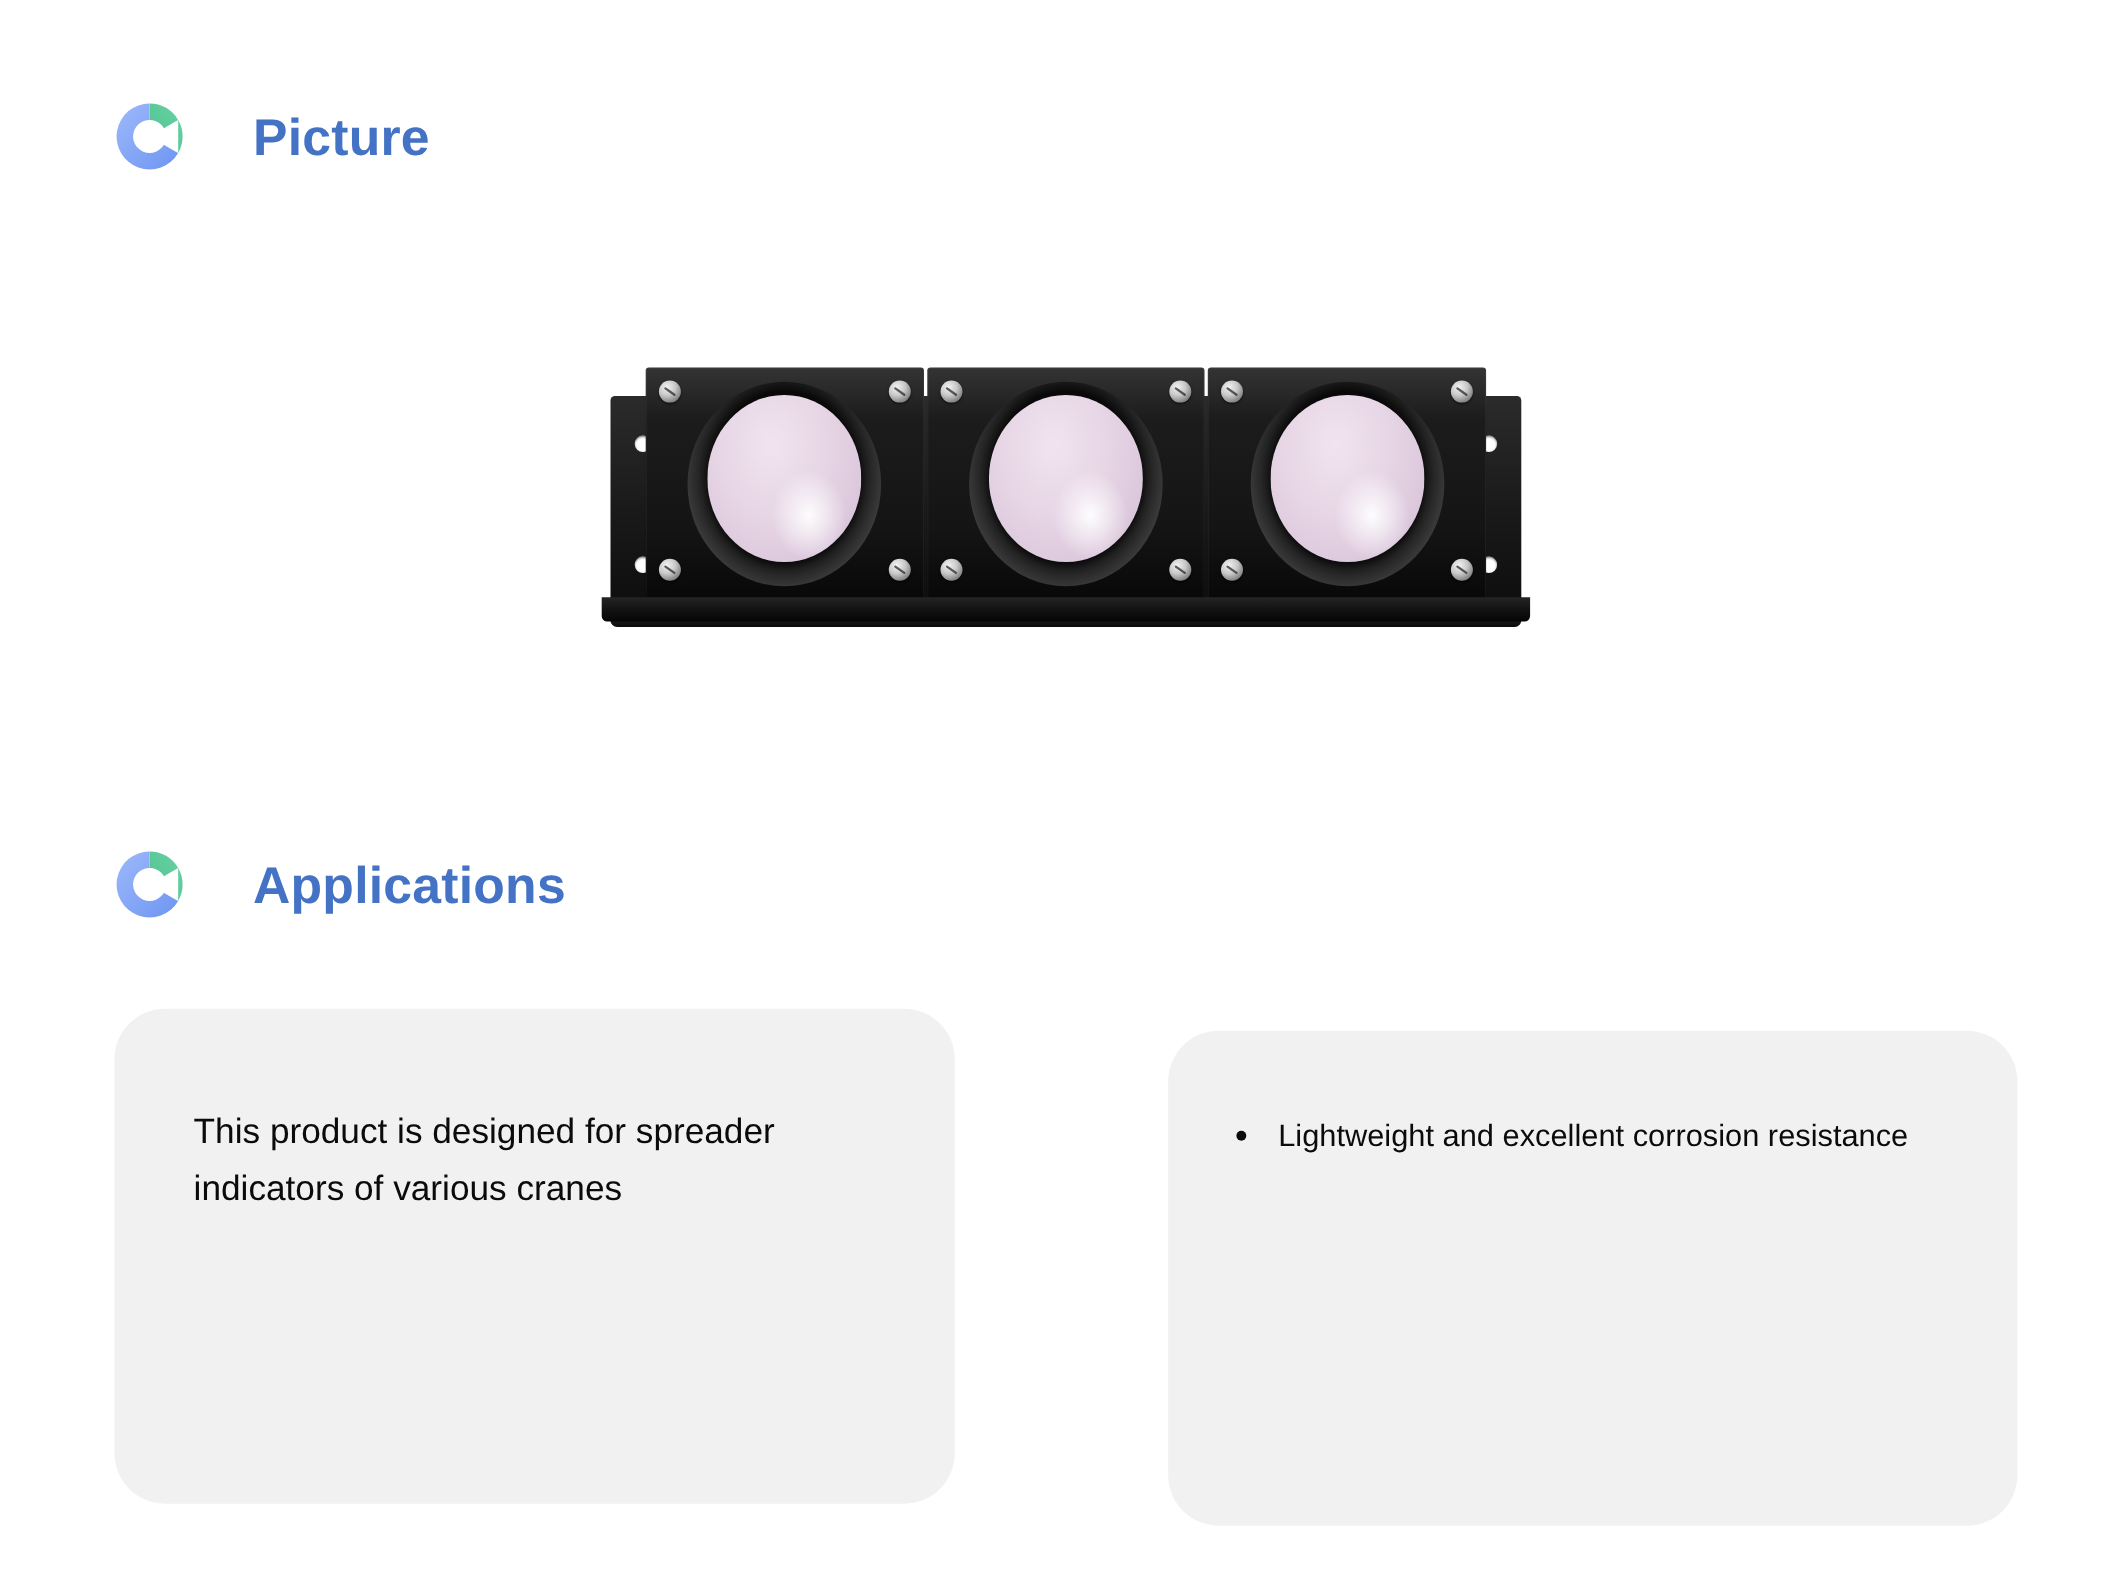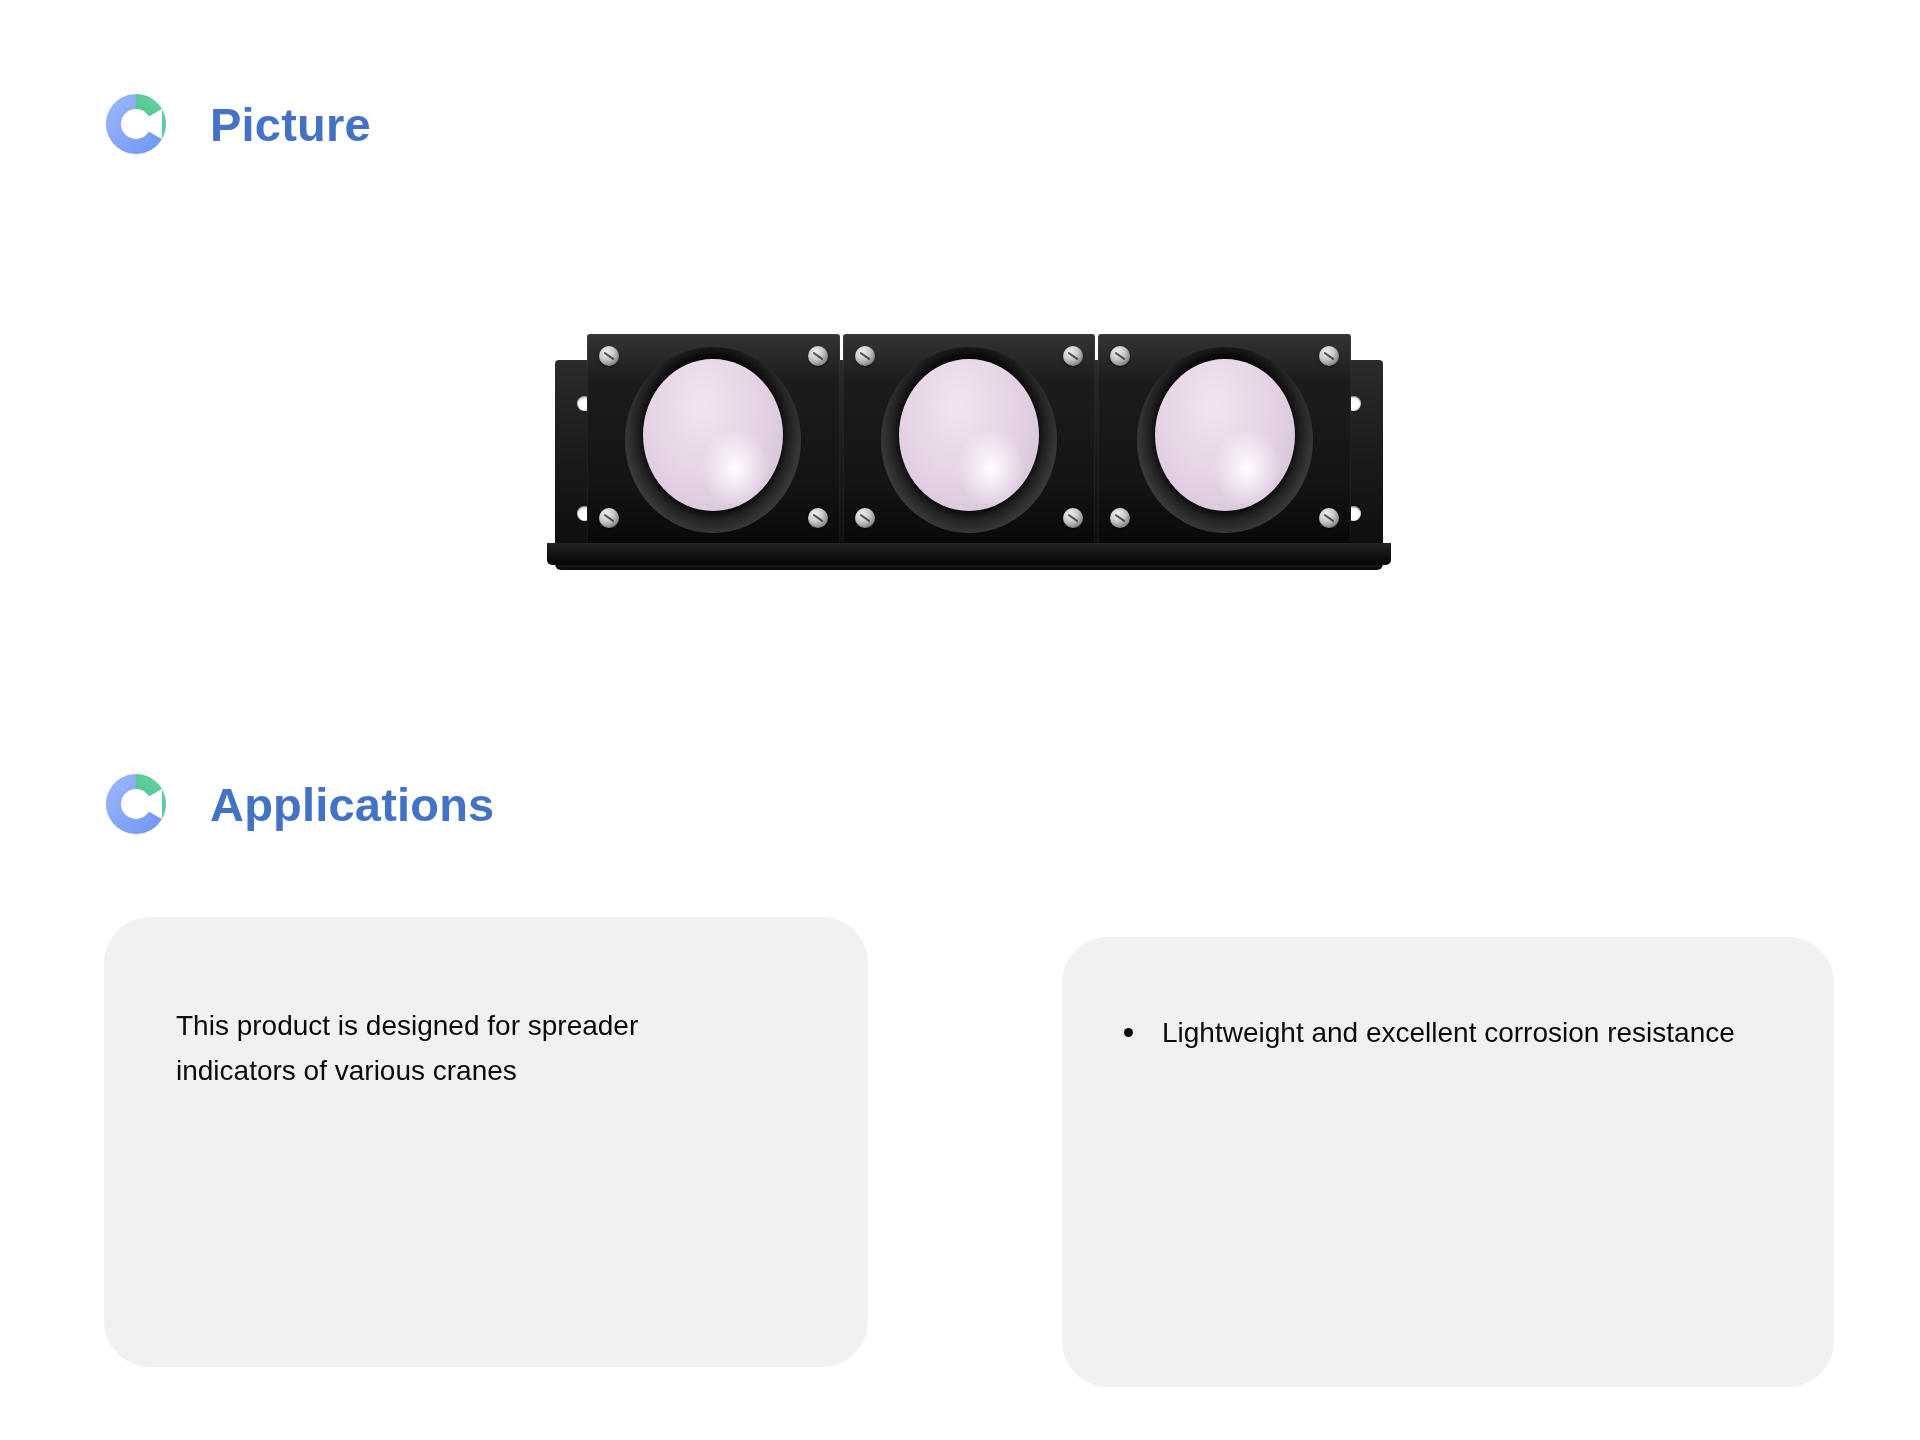--- a/index.html
+++ b/index.html
@@ -18,21 +18,21 @@
     width: 1920px;
     height: 1440px;
     background: #ffffff;
   }
 
   
   .section-head {
     position: absolute;
     display: flex;
     align-items: center;
-    gap: 42px;
+    gap: 62px;
   }
 
   .brand-mark {
     width: 64px;
     height: 64px;
     flex: 0 0 64px;
     position: relative;
     display: block;
   }
   .brand-mark svg { display: block; width: 64px; height: 64px; }
@@ -192,21 +192,21 @@
     border-radius: 46px;
   }
   #card-applications   { left: 104px;  top: 917px;  width: 764px;  height: 450px; }
   #card-specifications { left: 1062px; top: 917px;  width: 772px;  height: 450px; margin-top: 20px; }
 
   .card-body {
     padding: 86px 60px 0 72px;
   }
 
   .paragraph {
-    font-size: 28px;
+    font-size: 32px;
     color: #0b0b0b;
     line-height: 1.62;
     max-width: 560px;
   }
 
   .bullet-list {
     list-style: none;
     margin: 0;
     padding: 0;
   }

